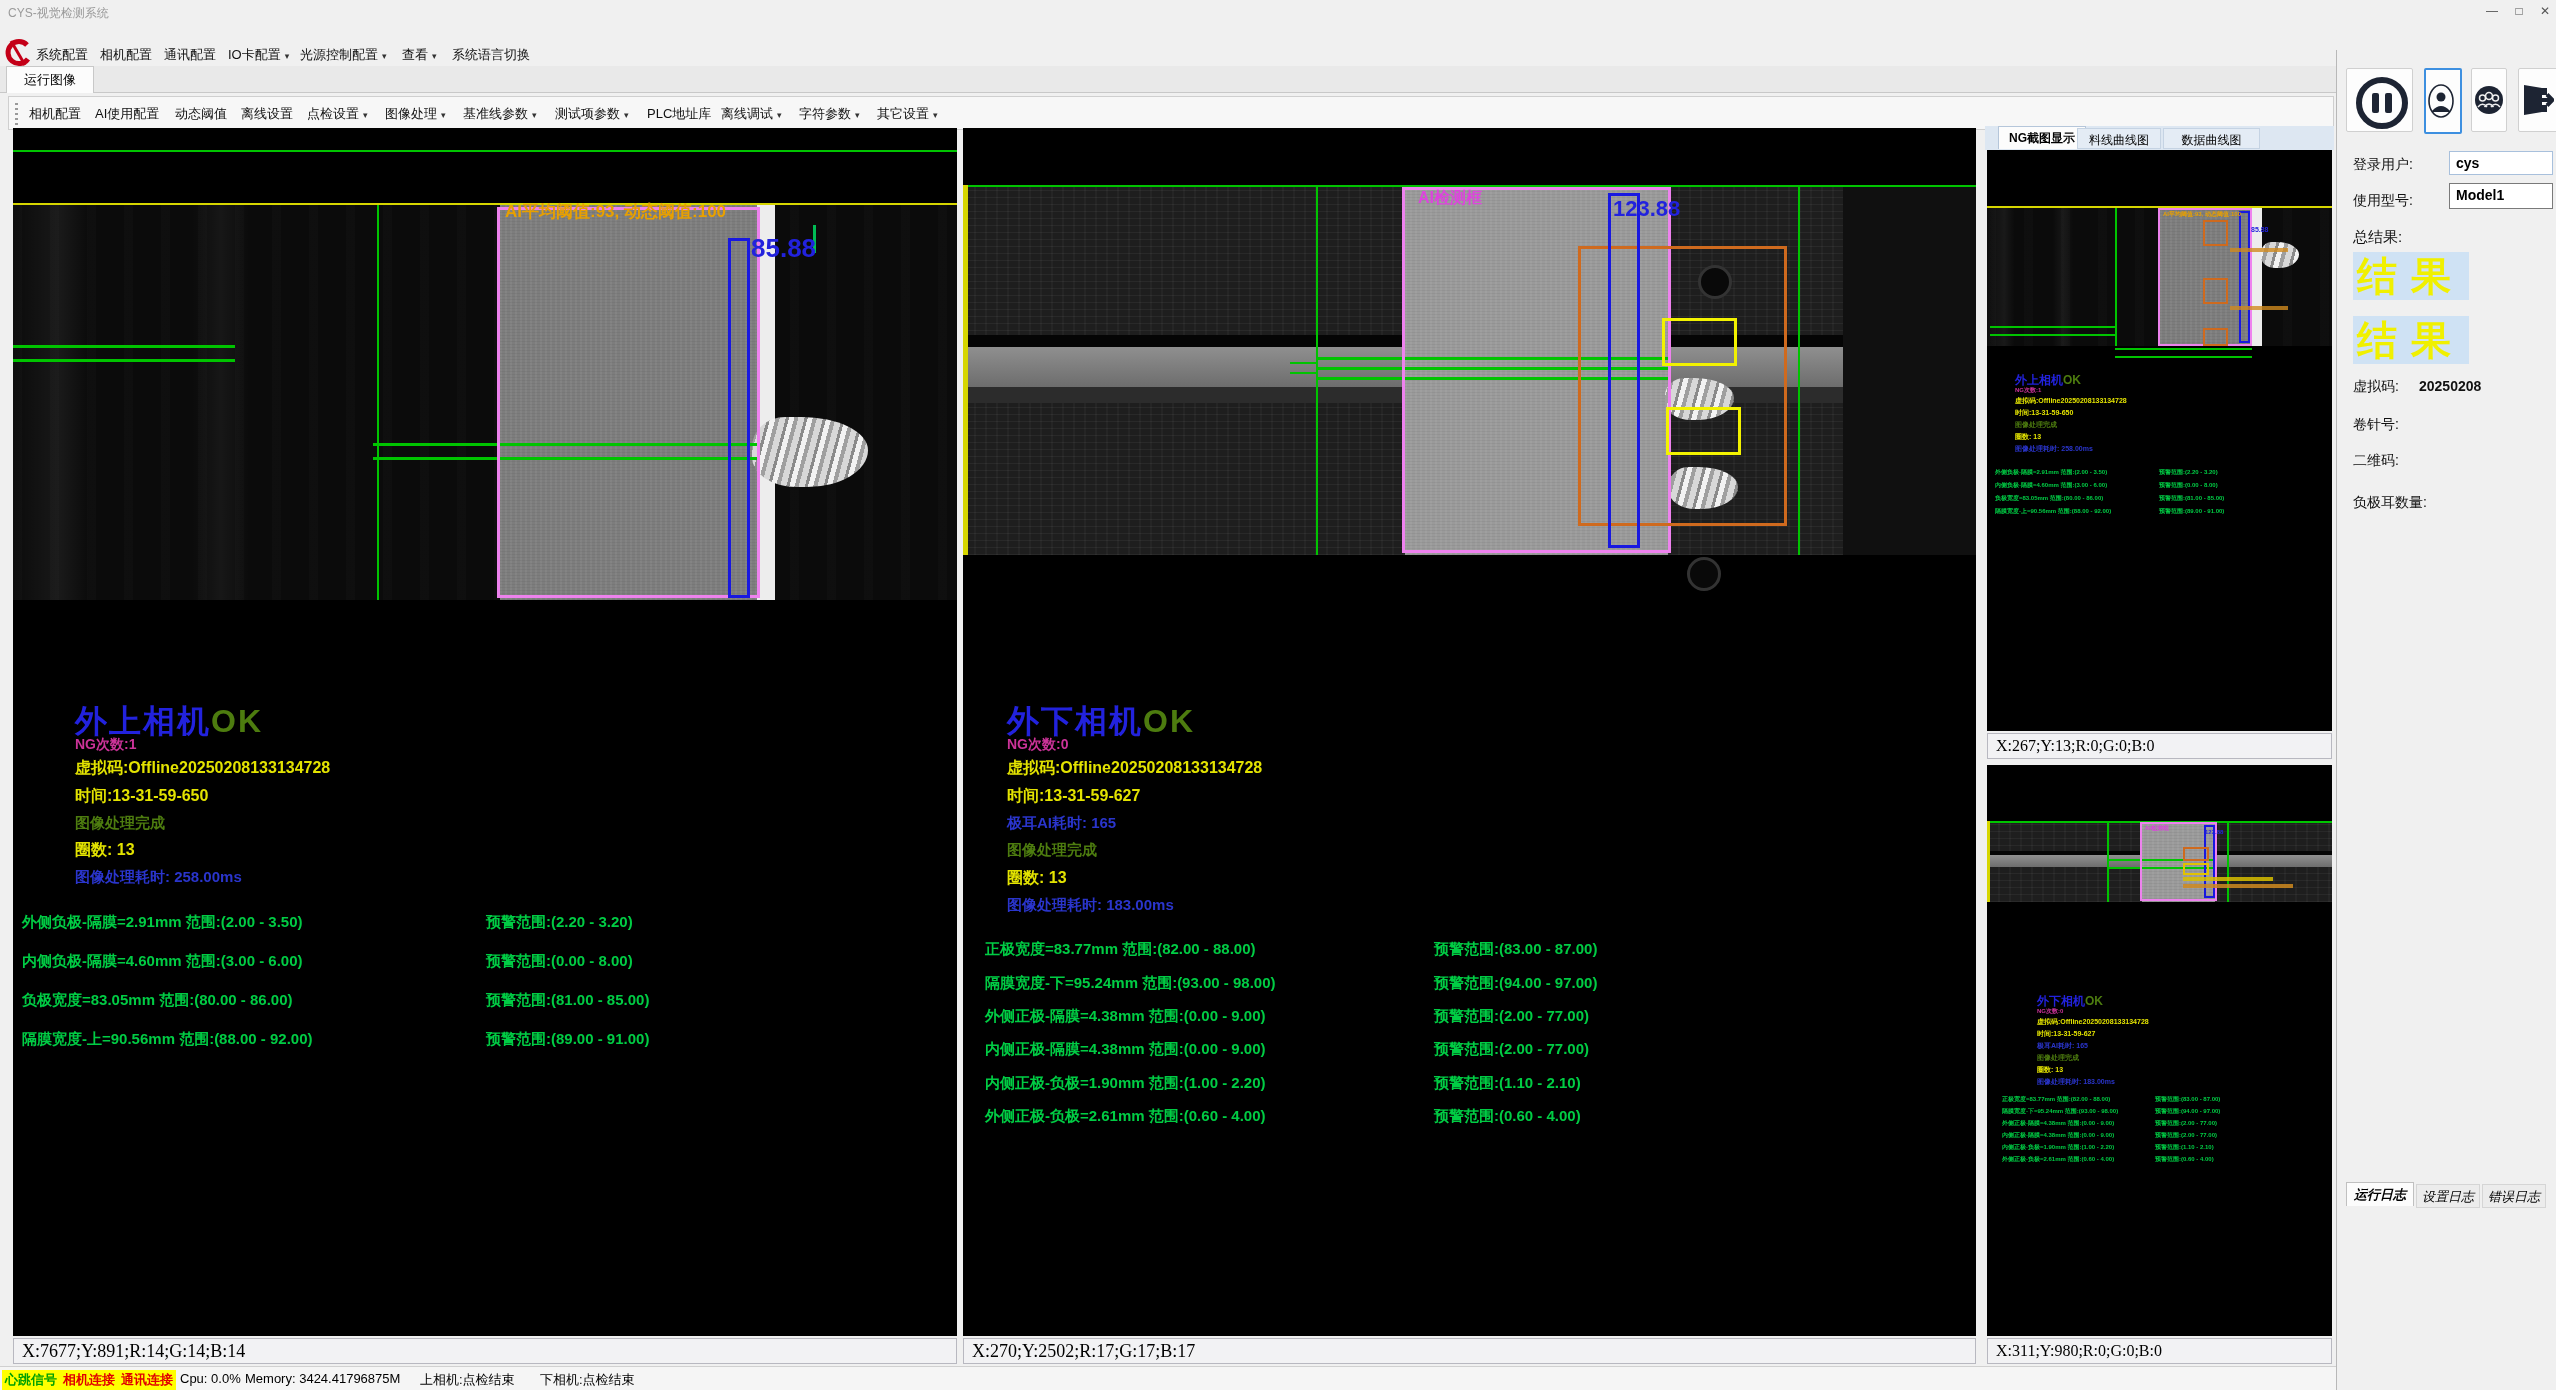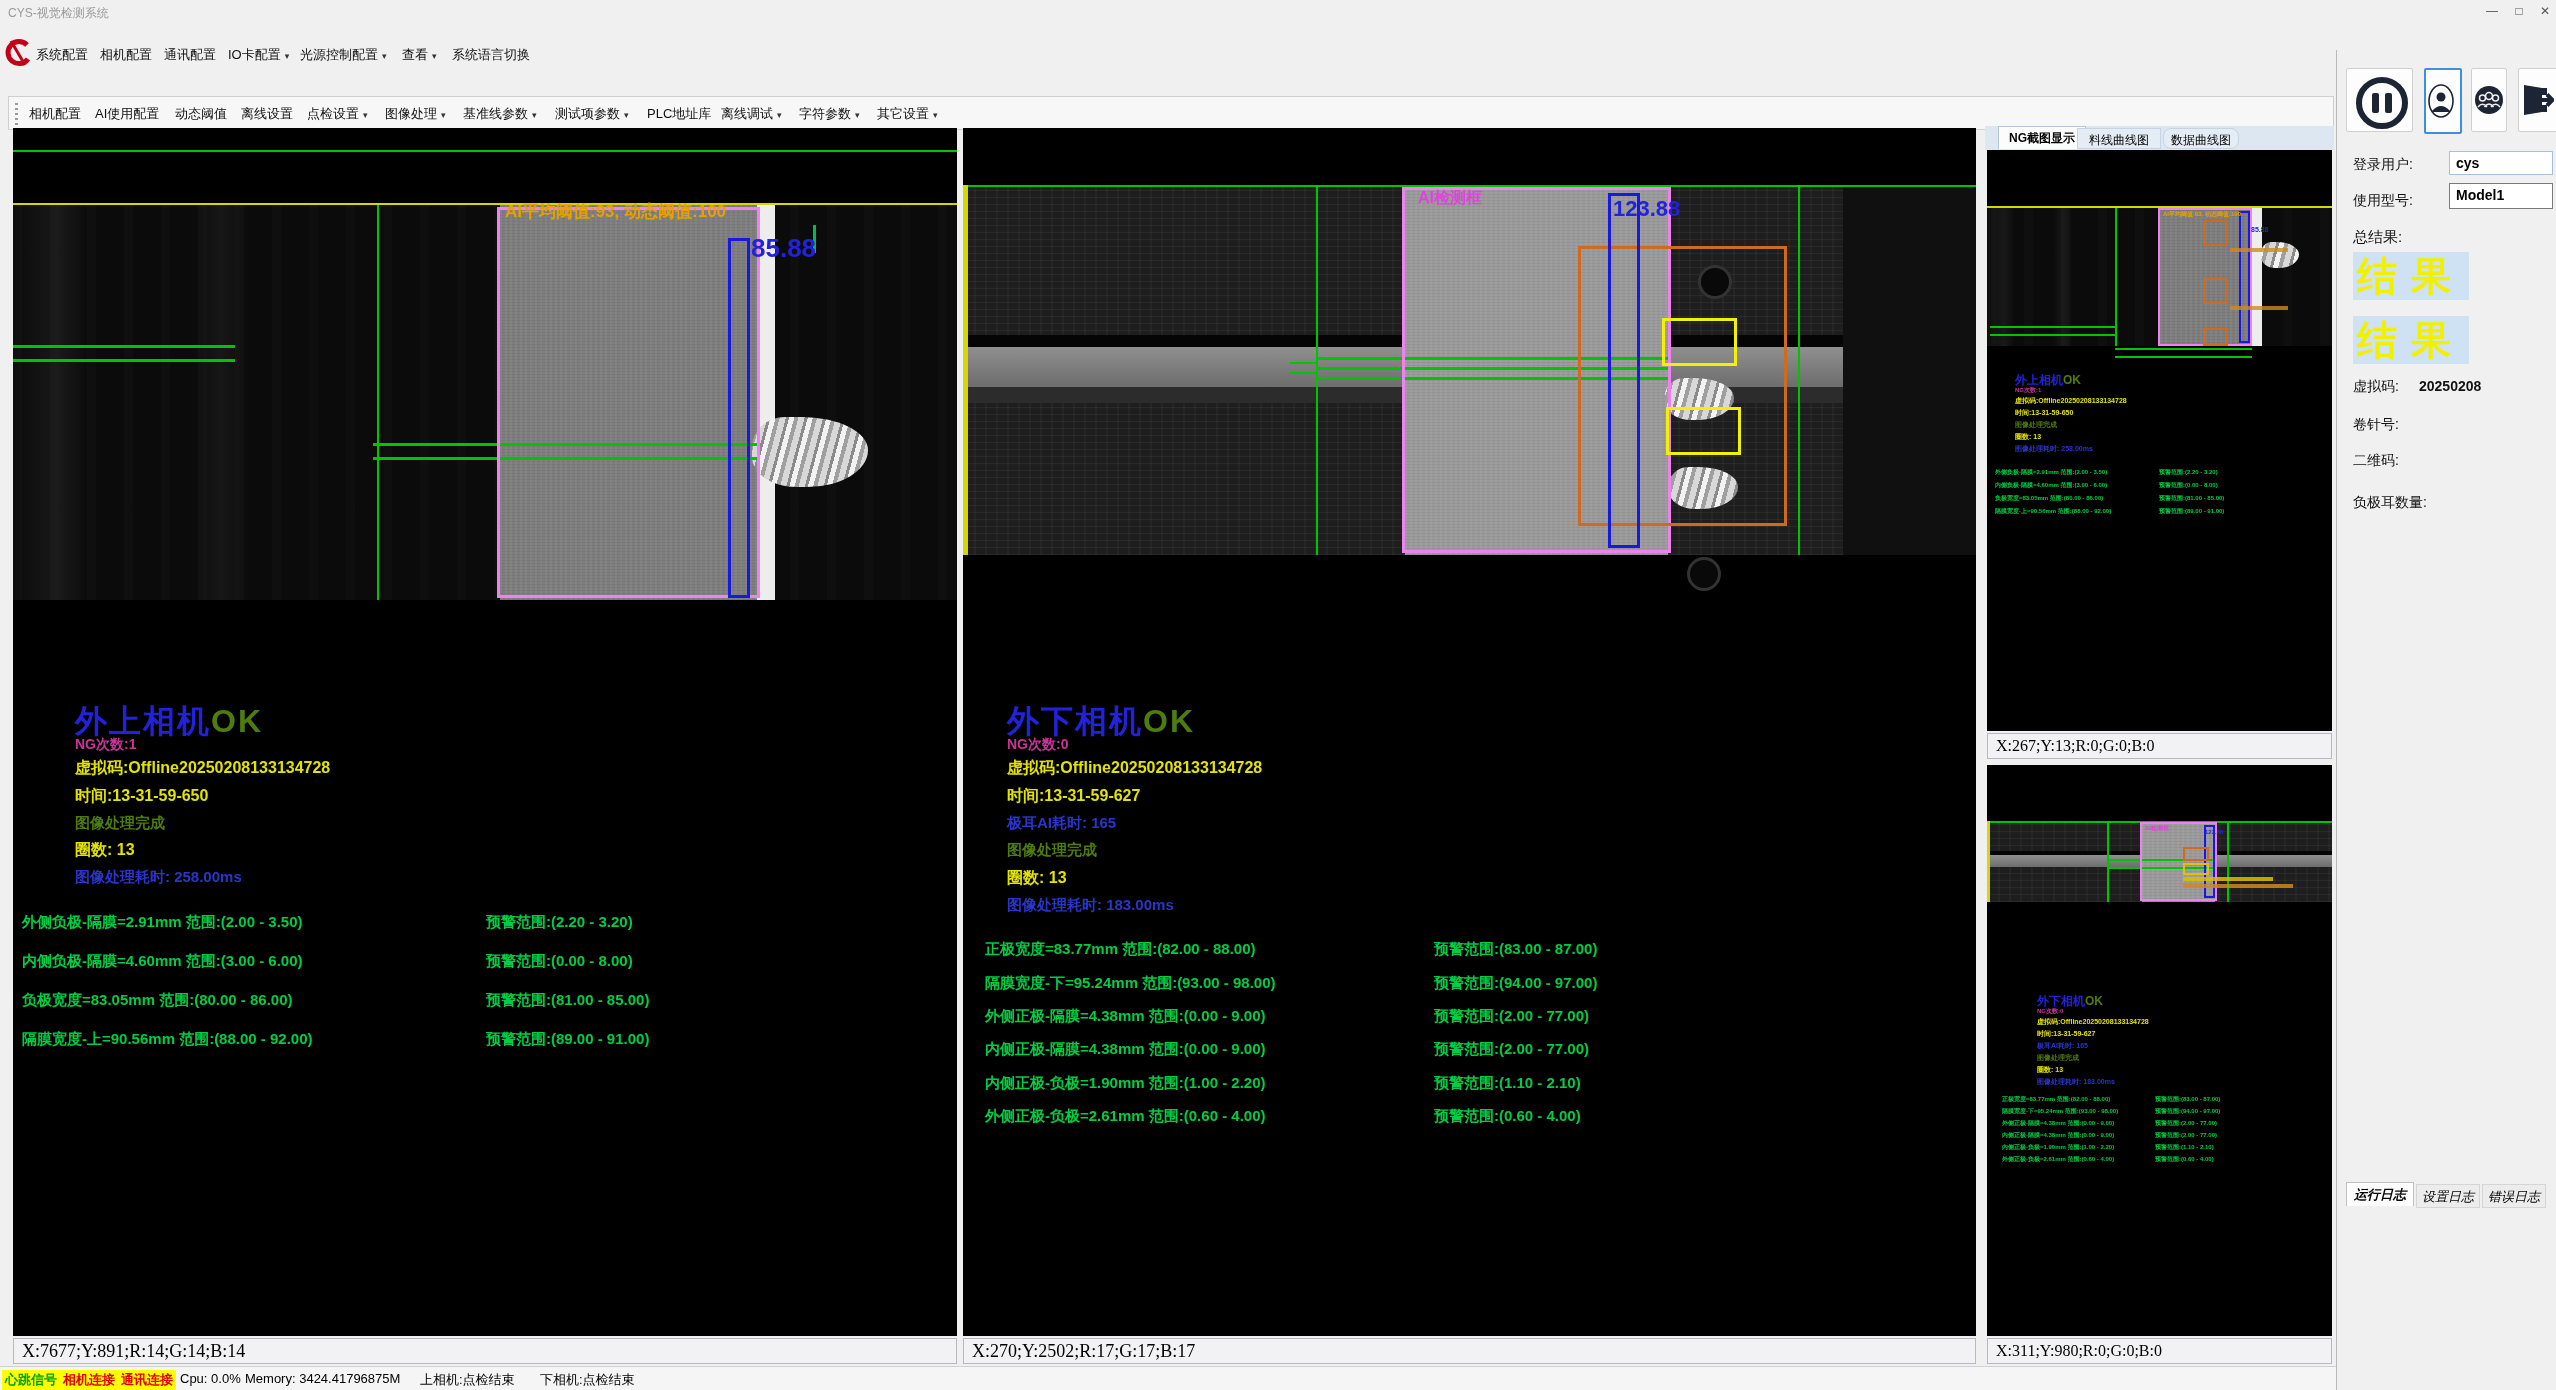--- a/index.html
+++ b/index.html
@@ -90,20 +90,23 @@
     </svg>
     <span class="menu-item" style="left:36px;">系统配置</span>
     <span class="menu-item" style="left:100px;">相机配置</span>
     <span class="menu-item" style="left:164px;">通讯配置</span>
     <span class="menu-item caret" style="left:228px;">IO卡配置</span>
     <span class="menu-item caret" style="left:300px;">光源控制配置</span>
     <span class="menu-item caret" style="left:402px;">查看</span>
     <span class="menu-item" style="left:452px;">系统语言切换</span>
   </div>
 
+  <div class="tabrow">
+    <div class="tab-active">运行图像</div>
+  </div>
 
   <div class="toolbar">
     <div class="tb-handle"></div>
     <span class="tb-item" style="left:20px;">相机配置</span>
     <span class="tb-item" style="left:86px;">AI使用配置</span>
     <span class="tb-item" style="left:166px;">动态阈值</span>
     <span class="tb-item" style="left:232px;">离线设置</span>
     <span class="tb-item caret" style="left:298px;">点检设置</span>
     <span class="tb-item caret" style="left:376px;">图像处理</span>
     <span class="tb-item caret" style="left:454px;">基准线参数</span>
@@ -212,21 +215,21 @@
     <div class="meas" style="left:22px;top:946px;">内侧正极-负极=1.90mm 范围:(1.00 - 2.20)</div>
     <div class="meas" style="left:471px;top:946px;">预警范围:(1.10 - 2.10)</div>
     <div class="meas" style="left:22px;top:979px;">外侧正极-负极=2.61mm 范围:(0.60 - 4.00)</div>
     <div class="meas" style="left:471px;top:979px;">预警范围:(0.60 - 4.00)</div>
   </div>
   <div class="coordsbar" style="left:963px;top:1338px;width:1013px;">X:270;Y:2502;R:17;G:17;B:17</div>
 
   <div class="abs" style="left:1985px;top:126px;width:349px;height:24px;background:#dde7f2;">
     <div class="ptab on" style="left:13px;width:88px;height:23px;">NG截图显示</div>
     <div class="ptab off" style="left:92px;width:84px;height:21px;top:2px;">料线曲线图</div>
-    <div class="ptab off" style="left:178px;width:76px;height:21px;top:2px;border-radius:8px;">数据曲线图</div>
+    <div class="ptab off" style="left:178px;width:97px;height:21px;top:2px;">数据曲线图</div>
   </div>
 
   <div class="cam-panel" style="left:1987px;top:150px;width:345px;height:581px;">
     <div class="line y-line" style="left:0;top:56px;width:345px;height:2px;"></div>
     <div class="abs streaks" style="left:0;top:58px;width:345px;height:138px;">
       <div class="abs grain" style="left:173px;top:0;width:92px;height:138px;"></div>
       <div class="abs" style="left:265px;top:0;width:10px;height:138px;background:#ededed;"></div>
       <div class="abs foil" style="left:274px;top:34px;width:38px;height:26px;"></div>
       <div class="line g-line" style="left:128px;top:0;width:2px;height:138px;"></div>
       <div class="line g-line" style="left:3px;top:118px;width:125px;height:2px;"></div>

